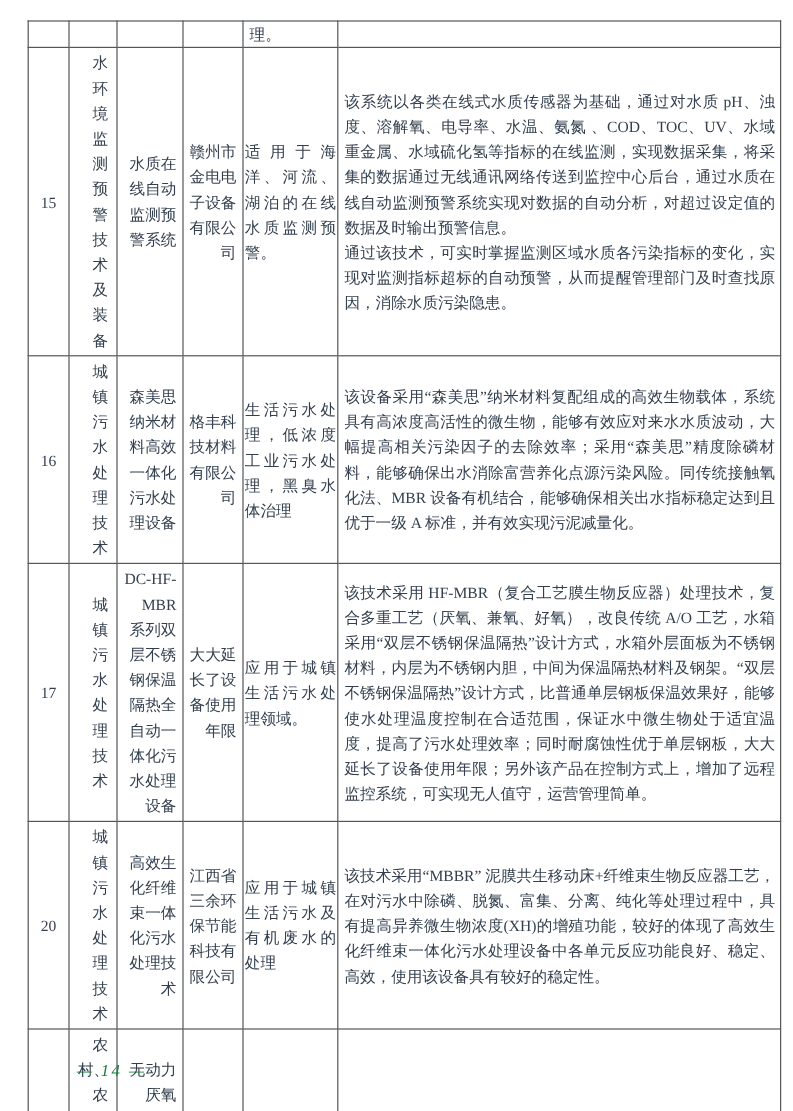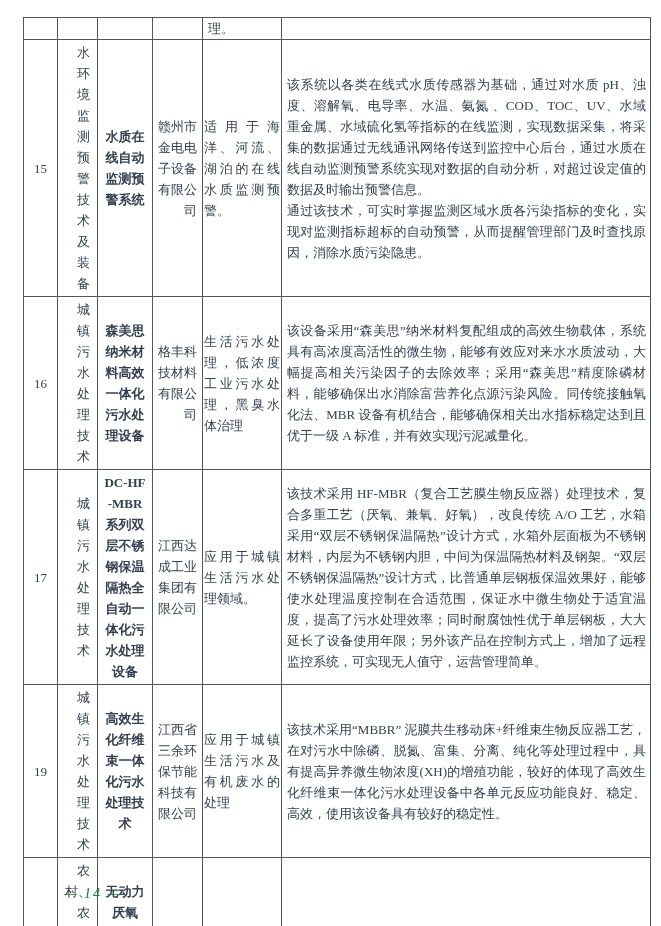--- a/index.html
+++ b/index.html
@@ -40,25 +40,24 @@
     text-align: center;
     vertical-align: middle;
     padding: 0 2px;
   }
   td.c-cat {
     text-align: right;
     vertical-align: middle;
     padding: 2px 7px;
   }
   td.c-name {
-    text-align: center;
+    text-align: right;
     vertical-align: middle;
     padding: 2px 5px;
     word-break: break-all;
-    font-weight: bold;
   }
   td.c-comp {
     text-align: right;
     vertical-align: middle;
     padding: 2px 5px;
   }
   td.c-scope {
     text-align: justify;
     vertical-align: middle;
     padding: 2px 1px;
@@ -125,27 +124,27 @@
       <td class="c-name">森美思纳米材料高效一体化污水处理设备</td>
       <td class="c-comp">格丰科技材料有限公司</td>
       <td class="c-scope">生活污水处理，低浓度工业污水处理，黑臭水体治理</td>
       <td class="c-desc">该设备采用“森美思”纳米材料复配组成的高效生物载体，系统具有高浓度高活性的微生物，能够有效应对来水水质波动，大幅提高相关污染因子的去除效率；采用“森美思”精度除磷材料，能够确保出水消除富营养化点源污染风险。同传统接触氧化法、MBR 设备有机结合，能够确保相关出水指标稳定达到且优于一级 A 标准，并有效实现污泥减量化。</td>
     </tr>
 
     <tr class="r-17">
       <td class="c-no">17</td>
       <td class="c-cat">城镇污水处理技术</td>
       <td class="c-name">DC-HF-MBR 系列双层不锈钢保温隔热全自动一体化污水处理设备</td>
-      <td class="c-comp">江西达成工业集团有限公司</td>
+      <td class="c-comp">大大延长了设备使用年限</td>
       <td class="c-scope">应用于城镇生活污水处理领域。</td>
       <td class="c-desc">该技术采用 HF-MBR（复合工艺膜生物反应器）处理技术，复合多重工艺（厌氧、兼氧、好氧），改良传统 A/O 工艺，水箱采用“双层不锈钢保温隔热”设计方式，水箱外层面板为不锈钢材料，内层为不锈钢内胆，中间为保温隔热材料及钢架。“双层不锈钢保温隔热”设计方式，比普通单层钢板保温效果好，能够使水处理温度控制在合适范围，保证水中微生物处于适宜温度，提高了污水处理效率；同时耐腐蚀性优于单层钢板，大大延长了设备使用年限；另外该产品在控制方式上，增加了远程监控系统，可实现无人值守，运营管理简单。</td>
     </tr>
 
     <tr class="r-18">
-      <td class="c-no">19</td>
+      <td class="c-no">20</td>
       <td class="c-cat">城镇污水处理技术</td>
       <td class="c-name">高效生化纤维束一体化污水处理技术</td>
       <td class="c-comp">江西省三余环保节能科技有限公司</td>
       <td class="c-scope">应用于城镇生活污水及有机废水的处理</td>
       <td class="c-desc">该技术采用“MBBR” 泥膜共生移动床+纤维束生物反应器工艺，在对污水中除磷、脱氮、富集、分离、纯化等处理过程中，具有提高异养微生物浓度(XH)的增殖功能，较好的体现了高效生化纤维束一体化污水处理设备中各单元反应功能良好、稳定、高效，使用该设备具有较好的稳定性。</td>
     </tr>
 
     <tr class="r-19">
       <td class="c-no">19</td>
       <td class="c-cat">农村、农业面源污染防治技术</td>

